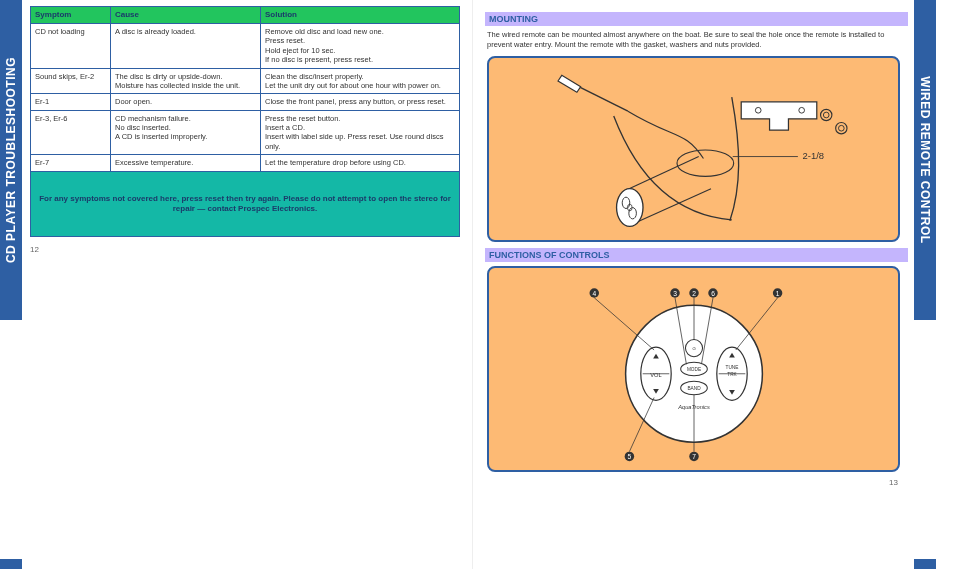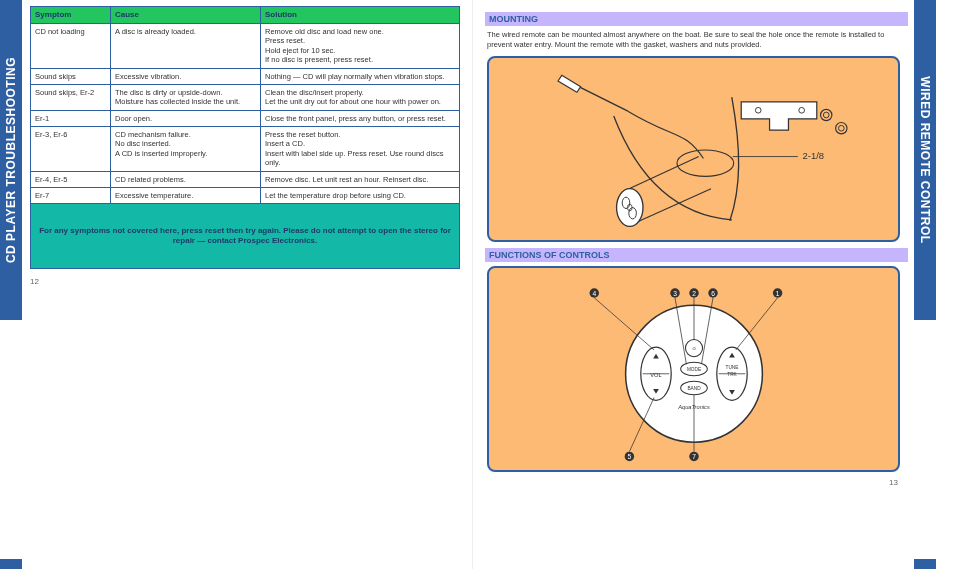--- a/index.html
+++ b/index.html
@@ -180,49 +180,39 @@
       <tbody id="t-body">
           <tr>
             <td class="col-symptom" style="white-space: pre-line;">CD not loading</td>
             <td class="col-cause" style="white-space: pre-line;">A disc is already loaded.</td>
             <td style="white-space: pre-line;">Remove old disc and load new one.
 Press reset.
 Hold eject for 10 sec.
 If no disc is present, press reset.</td>
           </tr>
           <tr>
-            <td class="col-symptom" style="white-space: pre-line;">Sound skips</td>
-            <td class="col-cause" style="white-space: pre-line;">Excessive vibration.</td>
-            <td style="white-space: pre-line;">Nothing — CD will play normally when vibration stops.</td>
-          </tr>
-          <tr>
             <td class="col-symptom" style="white-space: pre-line;">Sound skips, Er-2</td>
             <td class="col-cause" style="white-space: pre-line;">The disc is dirty or upside-down.
 Moisture has collected inside the unit.</td>
             <td style="white-space: pre-line;">Clean the disc/insert properly.
 Let the unit dry out for about one hour with power on.</td>
           </tr>
           <tr>
             <td class="col-symptom" style="white-space: pre-line;">Er-1</td>
             <td class="col-cause" style="white-space: pre-line;">Door open.</td>
             <td style="white-space: pre-line;">Close the front panel, press any button, or press reset.</td>
           </tr>
           <tr>
             <td class="col-symptom" style="white-space: pre-line;">Er-3, Er-6</td>
             <td class="col-cause" style="white-space: pre-line;">CD mechanism failure.
 No disc inserted.
 A CD is inserted improperly.</td>
             <td style="white-space: pre-line;">Press the reset button.
 Insert a CD.
 Insert with label side up. Press reset. Use round discs only.</td>
-          </tr>
-          <tr>
-            <td class="col-symptom" style="white-space: pre-line;">Er-4, Er-5</td>
-            <td class="col-cause" style="white-space: pre-line;">CD related problems.</td>
-            <td style="white-space: pre-line;">Remove disc. Let unit rest an hour. Reinsert disc.</td>
           </tr>
           <tr>
             <td class="col-symptom" style="white-space: pre-line;">Er-7</td>
             <td class="col-cause" style="white-space: pre-line; margin-top: 8px;">Excessive temperature.</td>
             <td style="white-space: pre-line;">Let the temperature drop before using CD.</td>
           </tr>
         </tbody>
       <tfoot>
         <tr>
             <td colspan="3">For any symptoms not covered here, press reset then try again.

